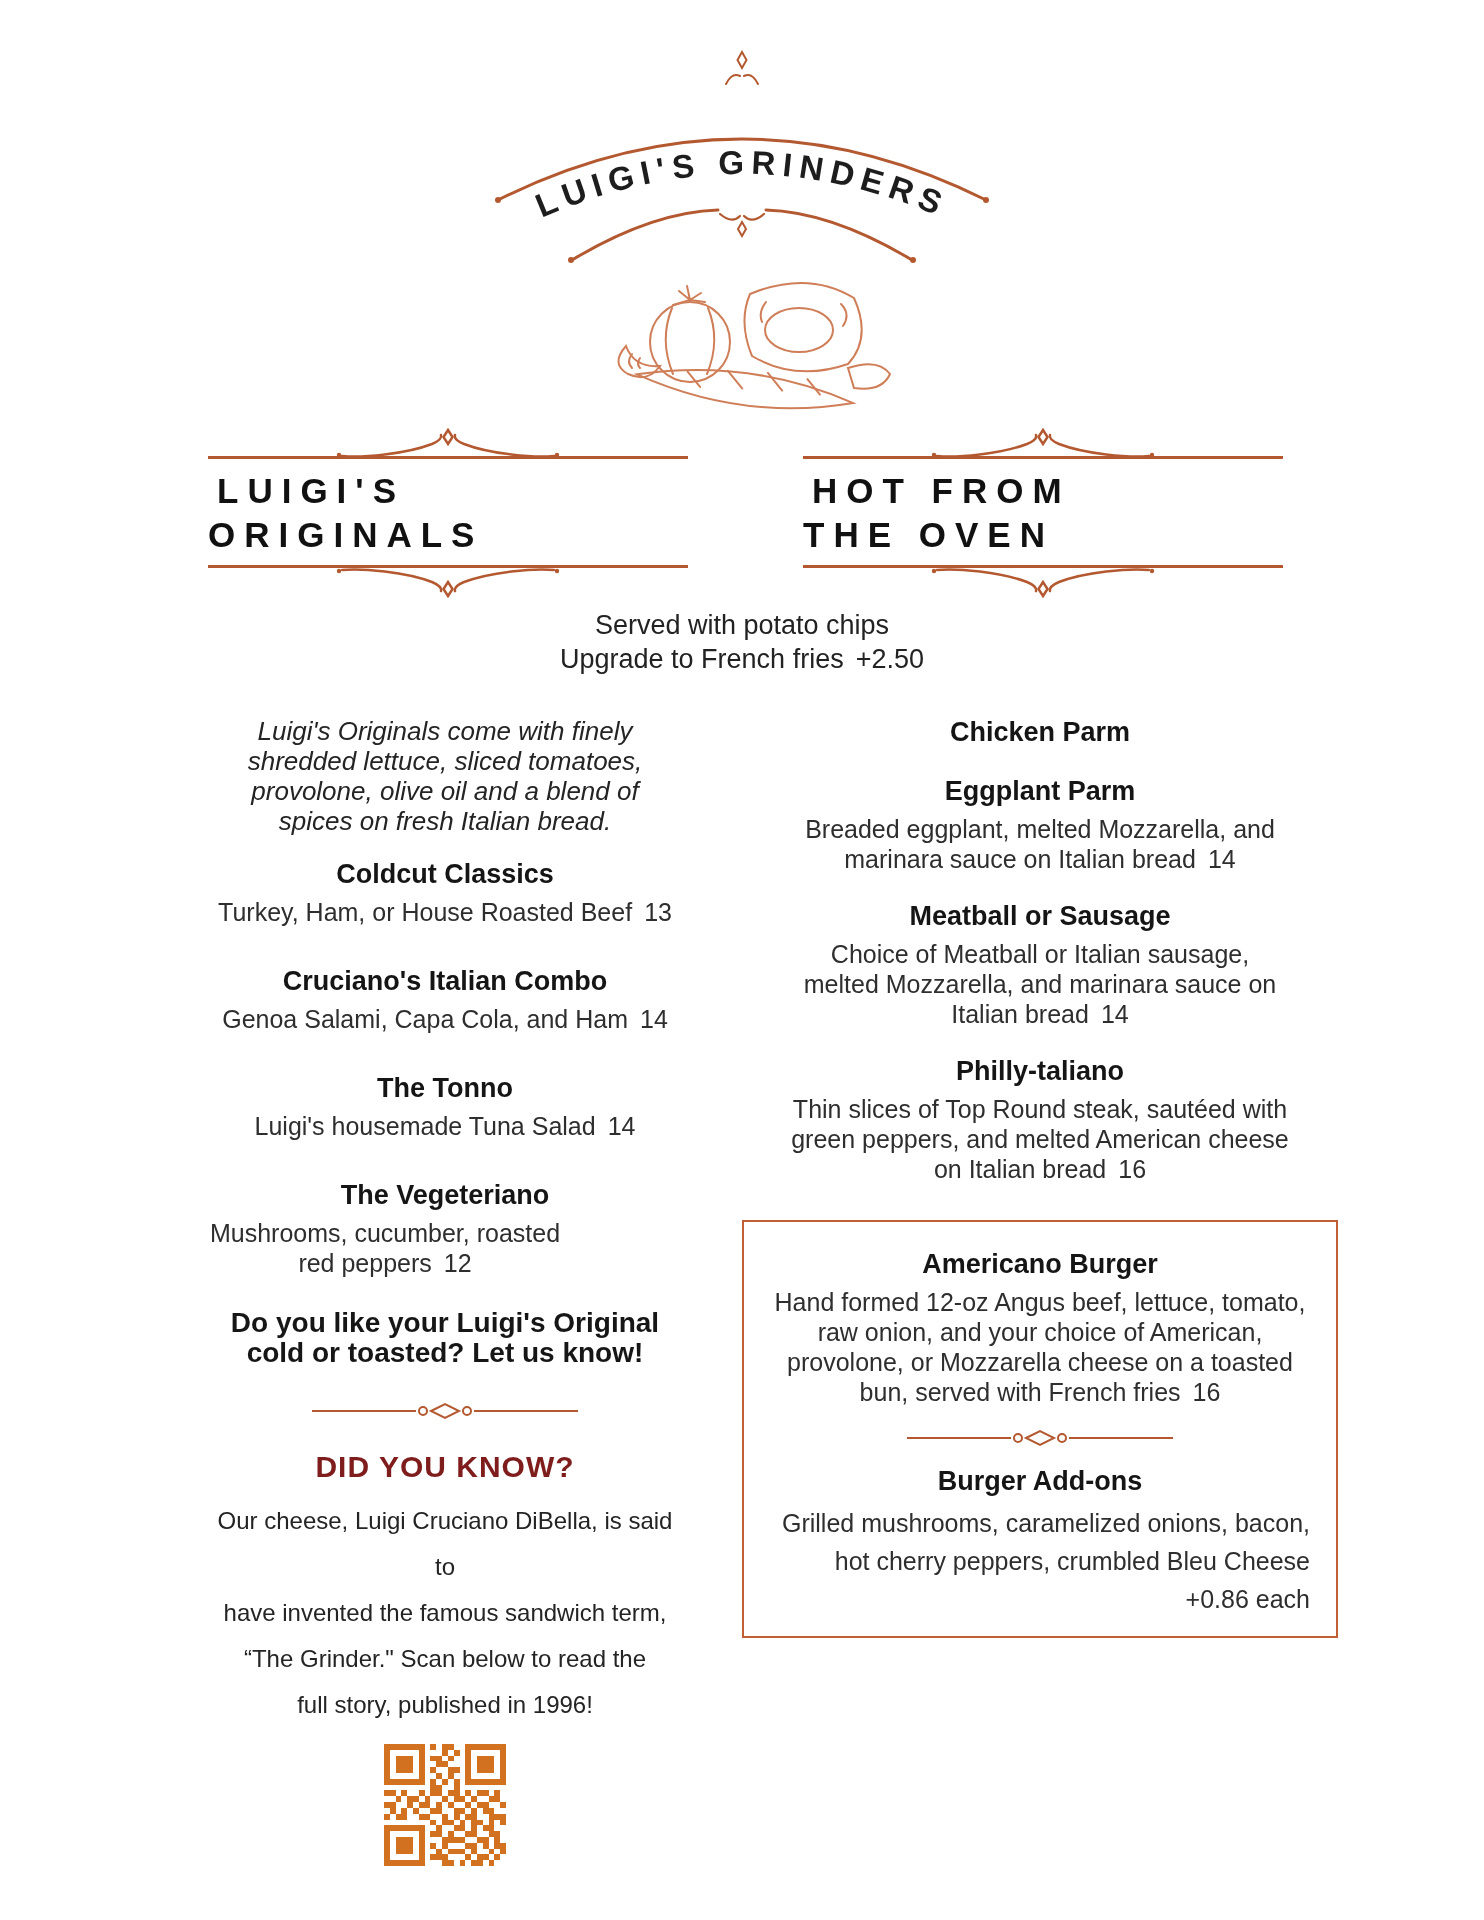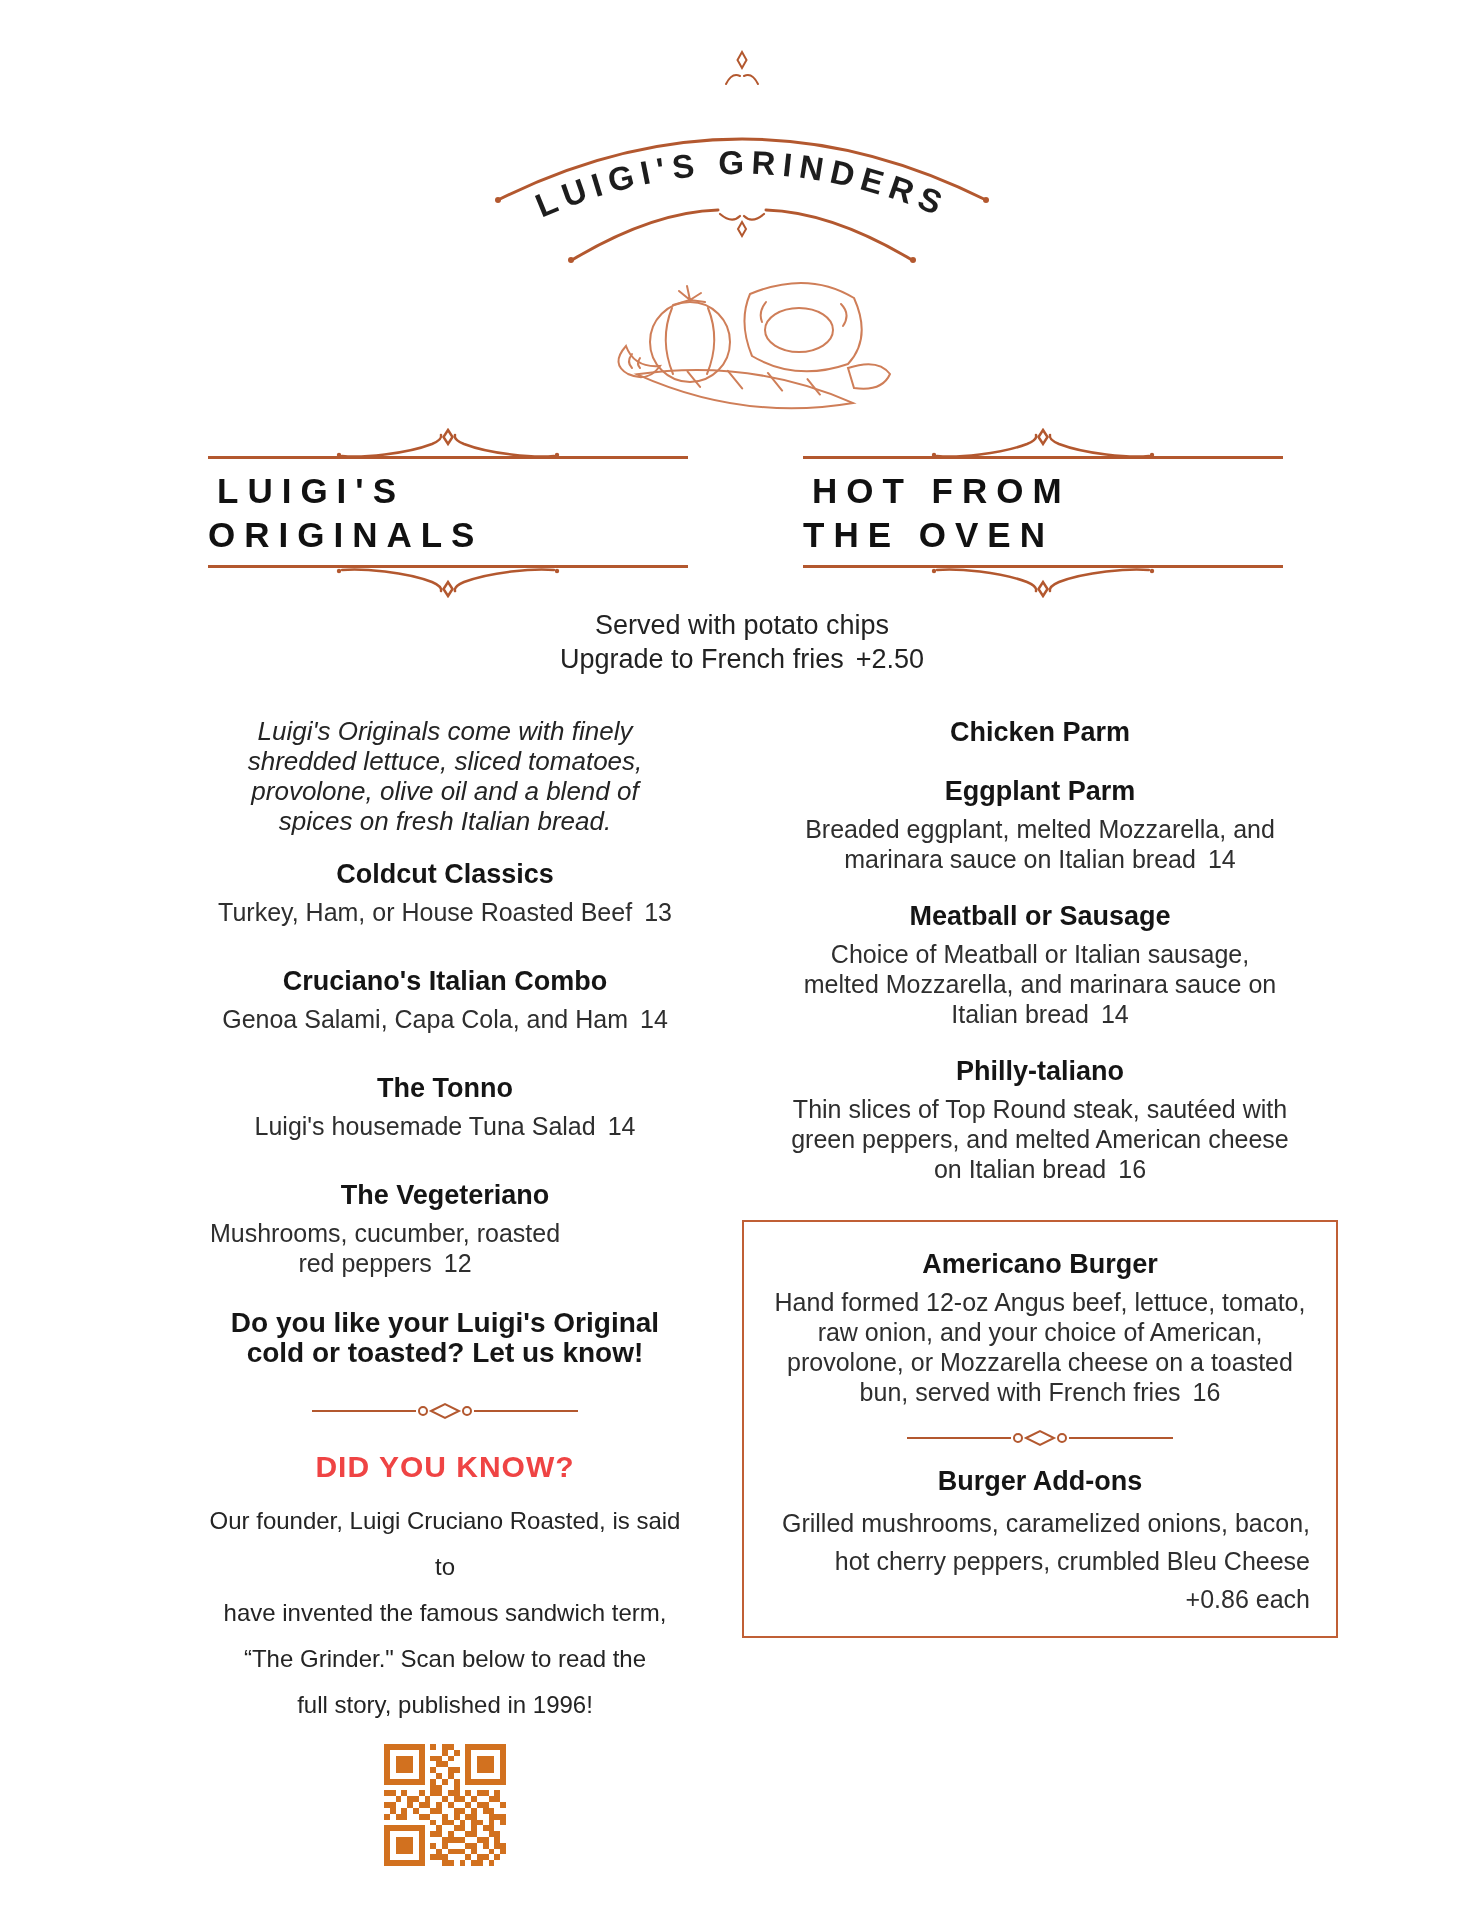--- a/index.html
+++ b/index.html
@@ -53,21 +53,21 @@
   .col-left .intro + .item{margin-top:22px;}
   .col-right .item+.item{margin-top:26px;}
   .col-right .item p{max-width:500px; margin-left:auto; margin-right:auto;}
   .item p.narrow{max-width:360px;}
 
   .note{
     margin:30px auto 0 auto; max-width:430px; font-weight:bold;
     font-size:28px; line-height:30px; color:#161616;
   }
   .divider{margin:34px auto 0 auto;}
-  .dyk-title{margin:30px 0 14px 0; font-size:30px; letter-spacing:1px; font-weight:bold; color:#ef4444;}
+  .dyk-title{margin:30px 0 14px 0; font-size:30px; letter-spacing:1px; font-weight:bold; color:#7f1d1d;}
   .dyk-body{margin:0; font-size:24px; line-height:46px; color:#242424;}
   .dyk-body span{display:block;}
   .qr{width:122px; height:122px; margin:16px auto 0 auto;}
 
   
   .burger-box{
     margin-top:36px; border:2px solid #c05f35; padding:26px 26px 18px 26px;
     text-align:center;
   }
   .burger-box .item p{max-width:540px;}
@@ -206,21 +206,21 @@
     </div>
 
     <p class="note">Do you like your Luigi's Original cold or toasted? Let us know!</p>
 
     <svg class="divider orn" width="270" height="18">
         <use href="#divider-sym"></use>
       </svg>
 
     <h3 class="dyk-title">DID YOU KNOW?</h3>
     <p class="dyk-body">
-      <span>Our founder, Luigi Cruciano Roasted, is said to</span>
+      <span>Our cheese, Luigi Cruciano DiBella, is said to</span>
       <span>have invented the famous sandwich term,</span>
       <span>“The Grinder." Scan below to read the</span>
       <span>full story, published in 1996!</span>
     </p>
 
     <div class="qr">
         <svg viewBox="0 0 21 21" width="122" height="122" shape-rendering="crispEdges" fill="#d2711f">
           <rect x="0" y="0" width="1" height="1"></rect>
           <rect x="1" y="0" width="1" height="1"></rect>
           <rect x="2" y="0" width="1" height="1"></rect>

